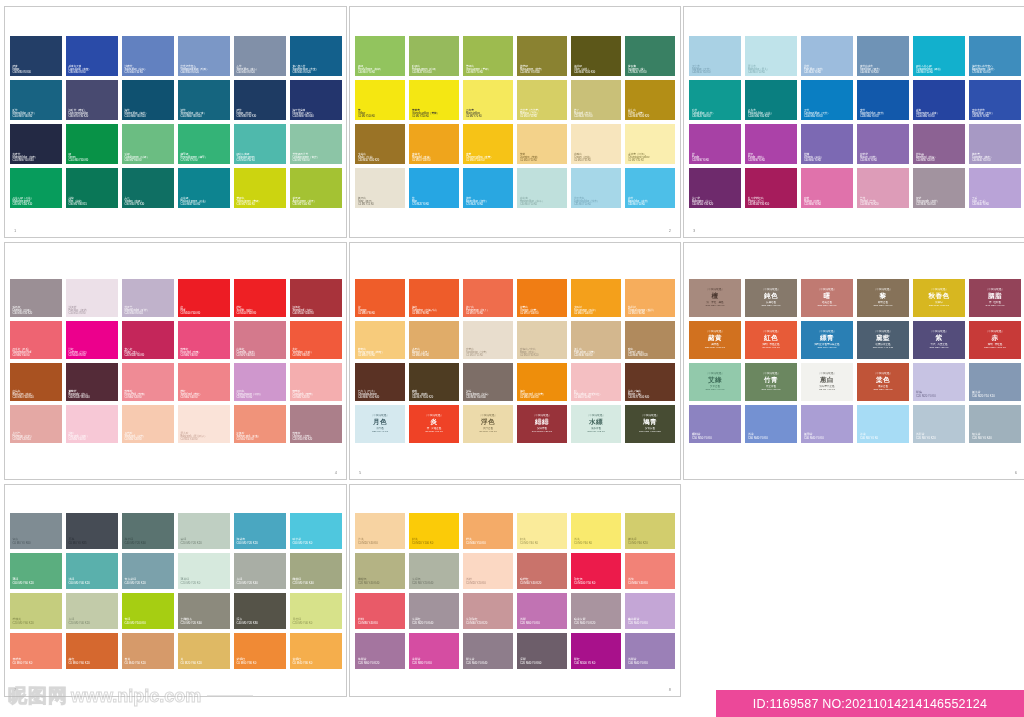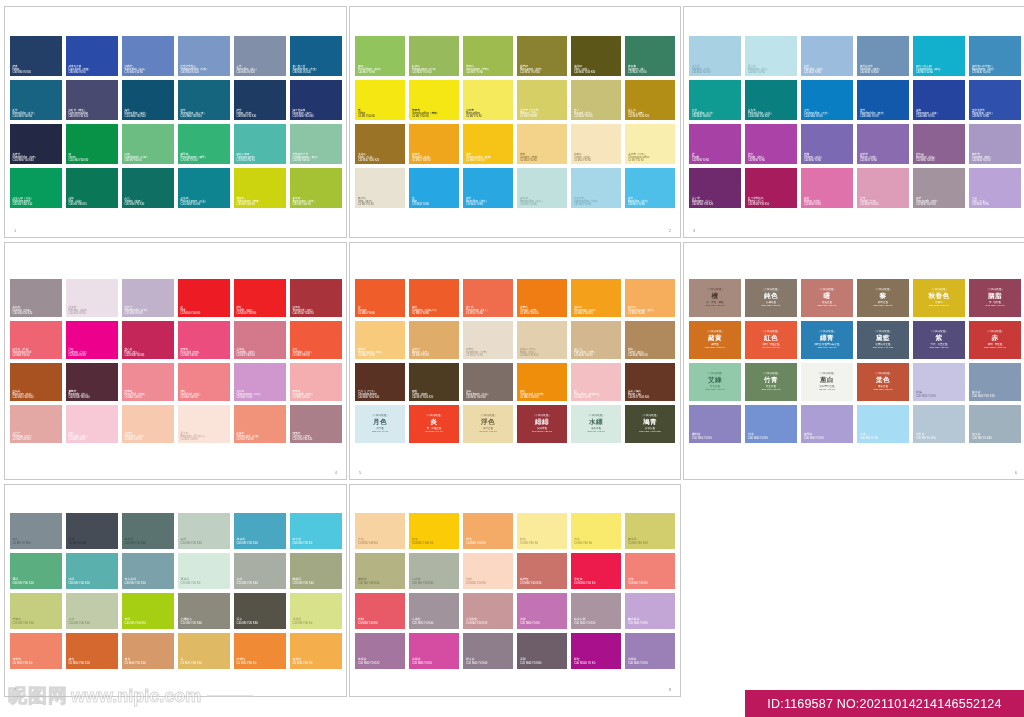--- a/index.html
+++ b/index.html
@@ -114,22 +114,22 @@
   }
   #watermark .wm-rule{
     display:inline-block;
     width:46px;height:2px;
     background:#cfcfcf;
     margin-left:3px;
   }
   #idbar{
     position:absolute;
     right:0;bottom:0;
-    width:279px;height:27px;
-    background:#be185d;
+    width:308px;height:27px;
+    background:#ec4899;
     display:flex;
     align-items:center;
     justify-content:center;
     margin-top:36px;
   }
   #idbar span{
     font-size:12.5px;
     color:#ffffff;
     letter-spacing:.2px;
   }

